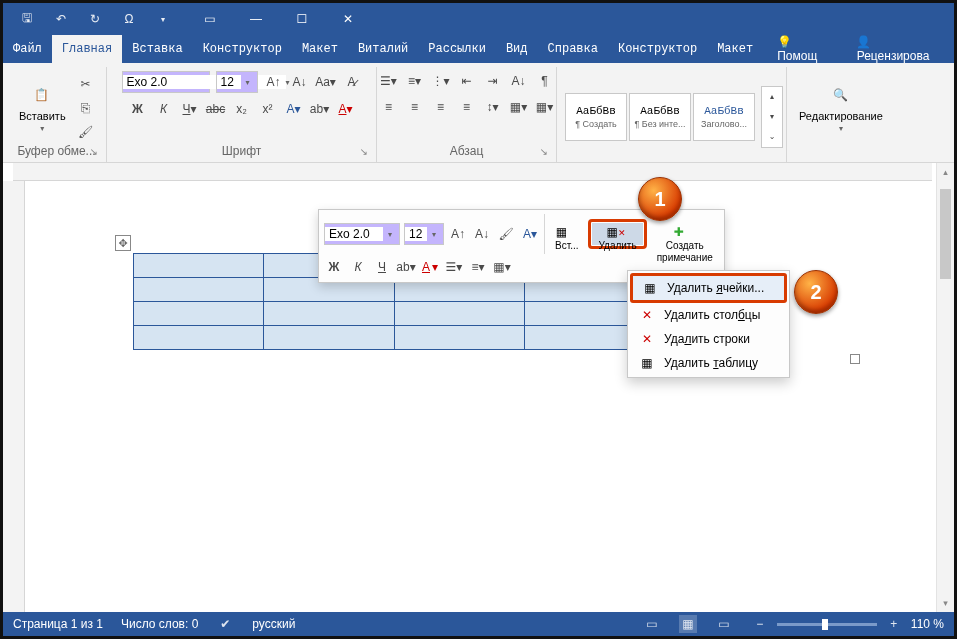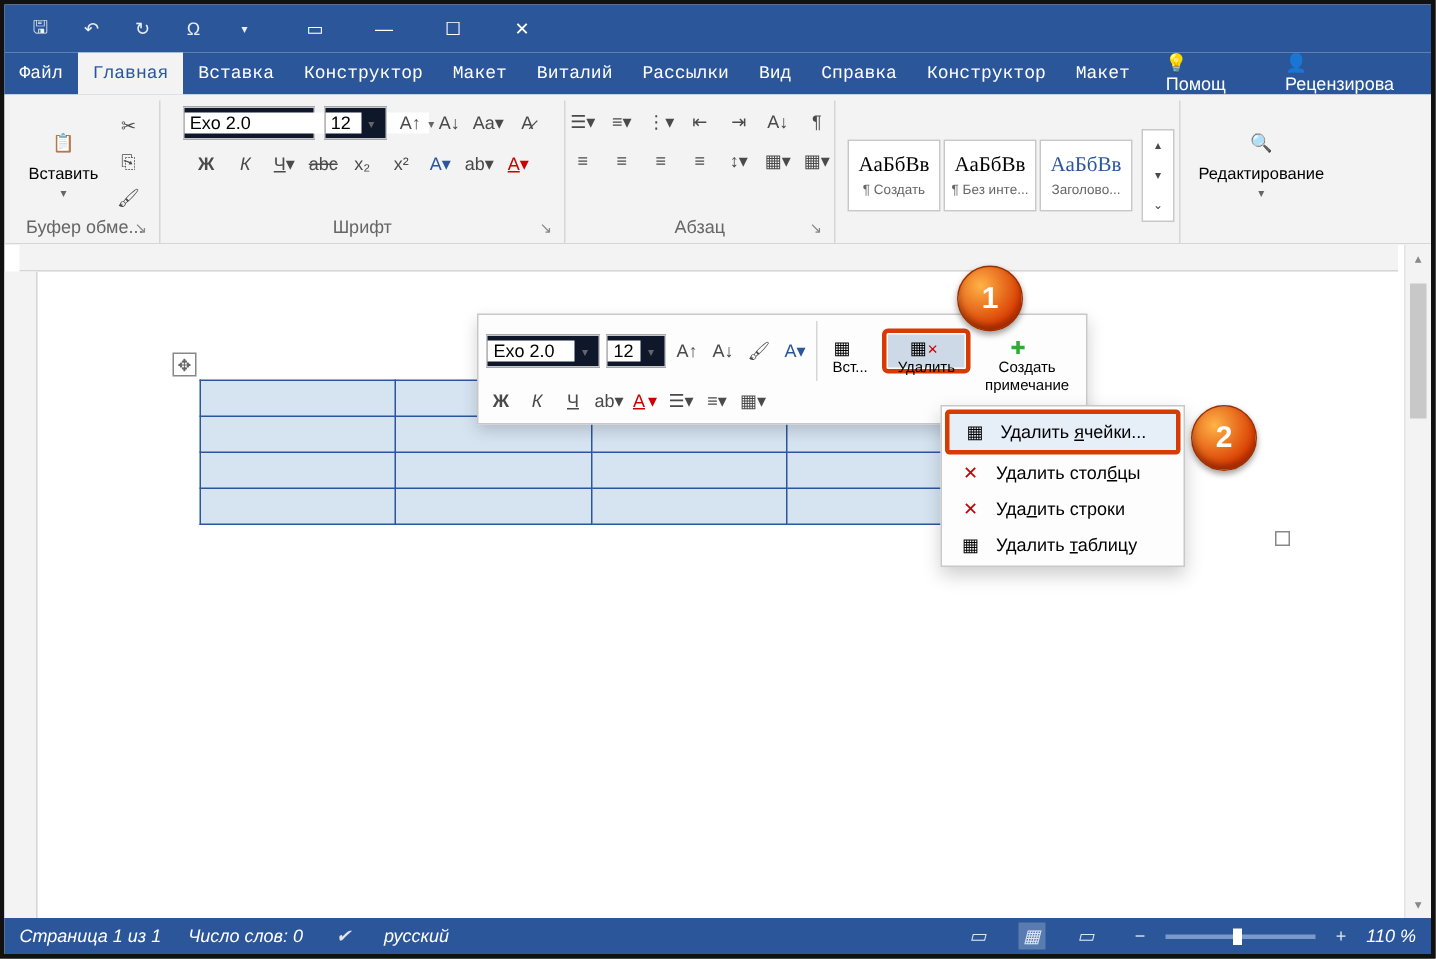--- a/index.html
+++ b/index.html
@@ -23,27 +23,27 @@
 .tabs .right { display: flex; align-items: center; gap: 26px; padding: 0 14px; }
 
 .ribbon { height: 100px; background: #f3f3f3; border-bottom: 1px solid #d6d6d6; display: flex; padding: 4px 4px 0; }
 .group { border-right: 1px solid #d6d6d6; padding: 4px 8px 0; display: flex; flex-direction: column; }
 .group .body { flex: 1; display: flex; align-items: center; gap: 6px; }
 .group .label { height: 18px; font-size: 11px; color: #666; text-align: center; position: relative; }
 .group .label .dlaunch { position: absolute; right: 0; top: 2px; font-size: 10px; color: #888; }
 .bigbtn { display: flex; flex-direction: column; align-items: center; gap: 2px; padding: 2px 4px; }
 .bigbtn .ic { width: 32px; height: 26px; display: flex; align-items: center; justify-content: center; }
 .smico { width: 20px; height: 20px; display: inline-flex; align-items: center; justify-content: center; color: #4a4a4a; }
-.combo { display: flex; align-items: center; border: 1px solid #c8c8c8; background: #0f172a; height: 22px; }
+.combo { display: flex; align-items: center; border: 1px solid #c8c8c8; background: #c4b5fd; height: 22px; }
 .combo input { border: none; outline: none; font-size: 12px; padding: 0 4px; }
 .combo .dd { width: 14px; text-align: center; color: #666; font-size: 8px; }
 .row2 { display: flex; flex-direction: column; gap: 4px; }
 .row2 .r { display: flex; align-items: center; gap: 6px; }
 .stylecell { width: 62px; height: 48px; border: 1px solid #c8c8c8; background: #fff; display: flex; flex-direction: column; align-items: center; justify-content: center; }
-.stylecell .sample { font-size: 14px; font-family: Liberation Serif, serif; }
+.stylecell .sample { font-size: 11px; font-family: Liberation Mono, monospace; }
 .stylecell .sl { font-size: 9px; color: #666; margin-top: 2px; }
 
 .doc { flex: 1; background: #fff; position: relative; overflow: hidden; }
 .ruler-top { position: absolute; left: 10px; right: 22px; top: 0; height: 18px; background: #f3f3f3; border-bottom: 1px solid #d6d6d6; }
 .ruler-left { position: absolute; left: 0; top: 18px; bottom: 0; width: 22px; background: #f3f3f3; border-right: 1px solid #d6d6d6; }
 .scroll-v { position: absolute; right: 0; top: 0; bottom: 0; width: 18px; background: #f3f3f3; border-left: 1px solid #e3e3e3; }
 .scroll-v .thumb { position: absolute; top: 26px; left: 3px; right: 3px; height: 90px; background: #c8c8c8; }
 .scroll-v .arr { position: absolute; left: 0; right: 0; height: 18px; text-align: center; color: #888; font-size: 9px; line-height: 18px; }
 .page { position: absolute; left: 130px; top: 90px; right: 98px; }
 
@@ -61,21 +61,21 @@
 .delete-hl { border: 3px solid #d83b01; border-radius: 4px; padding: 1px; }
 
 .menu { position: absolute; left: 624px; top: 270px; width: 163px; background: #fdfdfd; border: 1px solid #c8c8c8; box-shadow: 0 5px 12px rgba(0,0,0,.2); padding: 2px; }
 .menu .mi { display: flex; align-items: center; gap: 8px; padding: 4px 8px; font-size: 12px; }
 .menu .mi .mic { width: 18px; height: 16px; display: inline-flex; align-items: center; justify-content: center; }
 .menu .mi.sel { border: 3px solid #d83b01; border-radius: 3px; background: #e6eef8; }
 .menu .mi u { text-decoration: underline; }
 
 .call { position: absolute; width: 44px; height: 44px; border-radius: 50%; background: radial-gradient(circle at 35% 30%, #ffb347, #d83b01 70%); color: #fff; font-size: 20px; font-weight: bold; display: flex; align-items: center; justify-content: center; box-shadow: 0 2px 4px rgba(0,0,0,.4), inset 0 -3px 4px rgba(0,0,0,.3); border: 1px solid #9a2f00; }
 
-.status { height: 24px; background: #2b579a; color: #fff; display: flex; align-items: center; padding: 0 10px; gap: 18px; font-size: 11px; font-style: italic; }
+.status { height: 24px; background: #2b579a; color: #fff; display: flex; align-items: center; padding: 0 10px; gap: 18px; font-size: 11px; }
 .status .spacer { flex: 1; }
 .status .zoom { display: flex; align-items: center; gap: 8px; }
 .status .slider { width: 100px; height: 3px; background: #7a9ac9; position: relative; }
 .status .slider .th { position: absolute; left: 45px; top: -4px; width: 6px; height: 11px; background: #fff; }
 .sv { width: 18px; height: 18px; display: inline-flex; align-items: center; justify-content: center; opacity: .85; }
 </style>
 </head>
 <body>
 
 <div class="app">

